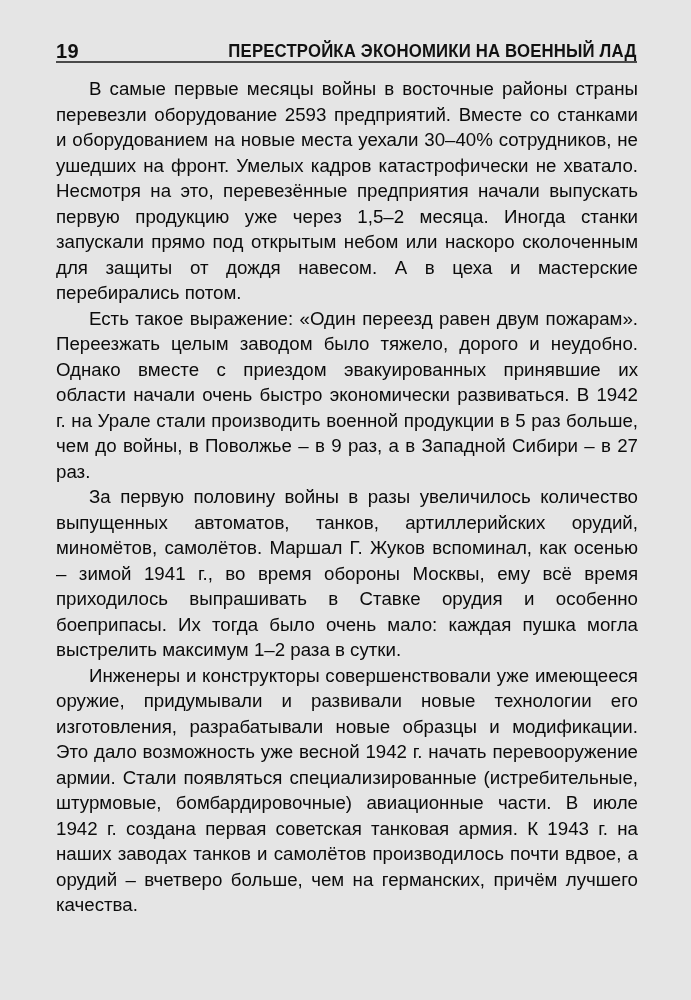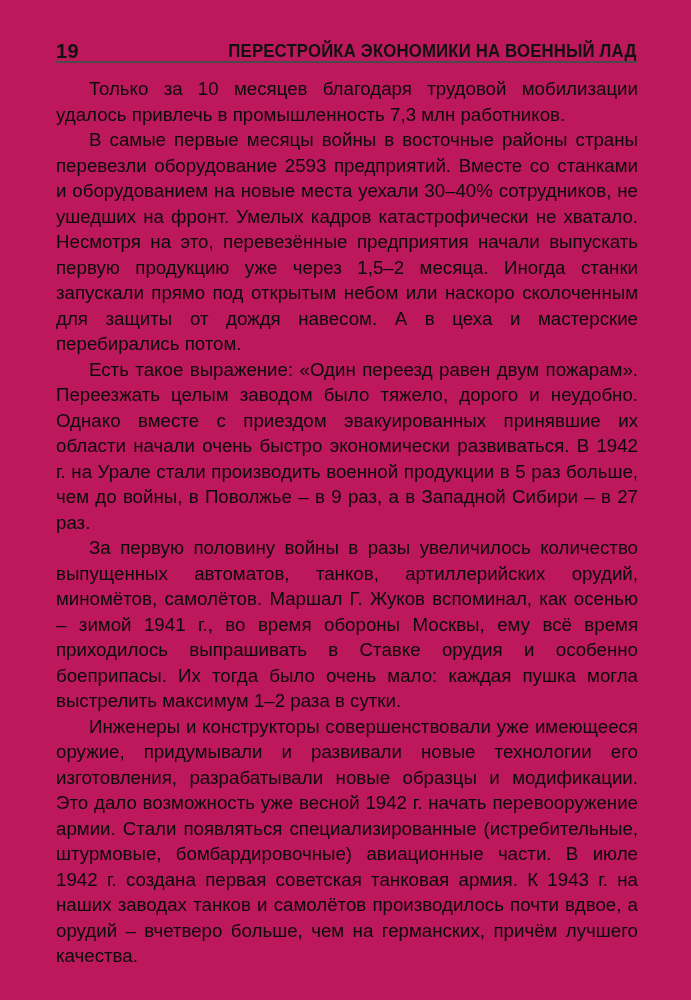--- a/index.html
+++ b/index.html
@@ -13,21 +13,21 @@
     overflow: hidden;
     font-family: "Liberation Sans", sans-serif;
     color: #000000;
     -webkit-font-smoothing: antialiased;
   }
 
   #page {
     position: relative;
     width: 691px;
     height: 1000px;
-    background: #be185d;
+    background: #e5e5e5;
   }
 
   
   #running-head {
     position: absolute;
     left: 56px;
     top: 30px;
     width: 581px;
     height: 32px;
     display: flex;
@@ -99,20 +99,19 @@
 <div id="page">
 
   <div id="running-head">
     <div id="folio">19</div>
     <div id="head-title">ПЕРЕСТРОЙКА ЭКОНОМИКИ НА ВОЕННЫЙ ЛАД</div>
   </div>
 
   <div id="head-rule"></div>
 
   <div id="body-text">
-    <p>Только за 10 месяцев благодаря трудовой мобилизации удалось привлечь в промышленность 7,3 млн работников.</p>
     <p>В самые первые месяцы войны в восточные районы страны перевезли оборудование 2593 предприятий. Вместе со станками и оборудованием на новые места уехали 30–40% сотрудников, не ушедших на фронт. Умелых кадров катастрофически не хватало. Несмотря на это, перевезённые предприятия начали выпускать первую продукцию уже через 1,5–2 месяца. Иногда станки запускали прямо под открытым небом или наскоро сколоченным для защиты от дождя навесом. А в цеха и мастерские перебирались потом.</p>
     <p>Есть такое выражение: «Один переезд равен двум пожарам». Переезжать целым заводом было тяжело, дорого и неудобно. Однако вместе с приездом эвакуированных принявшие их области начали очень быстро экономически развиваться. В 1942 г. на Урале стали производить военной продукции в 5 раз больше, чем до войны, в Поволжье – в 9 раз, а в Западной Сибири – в 27 раз.</p>
     <p>За первую половину войны в разы увеличилось количество выпущенных автоматов, танков, артиллерийских орудий, миномётов, самолётов. Маршал Г. Жуков вспоминал, как осенью – зимой 1941 г., во время обороны Москвы, ему всё время приходилось выпрашивать в Ставке орудия и особенно боеприпасы. Их тогда было очень мало: каждая пушка могла выстрелить максимум 1–2 раза в сутки.</p>
     <p>Инженеры и конструкторы совершенствовали уже имеющееся оружие, придумывали и развивали новые технологии его изготовления, разрабатывали новые образцы и модификации. Это дало возможность уже весной 1942 г. начать перевооружение армии. Стали появляться специализированные (истребительные, штурмовые, бомбардировочные) авиационные части. В июле 1942 г. создана первая советская танковая армия. К 1943 г. на наших заводах танков и самолётов производилось почти вдвое, а орудий – вчетверо больше, чем на германских, причём лучшего качества.</p>
   </div>
 
 </div>
 
 </body></html>

